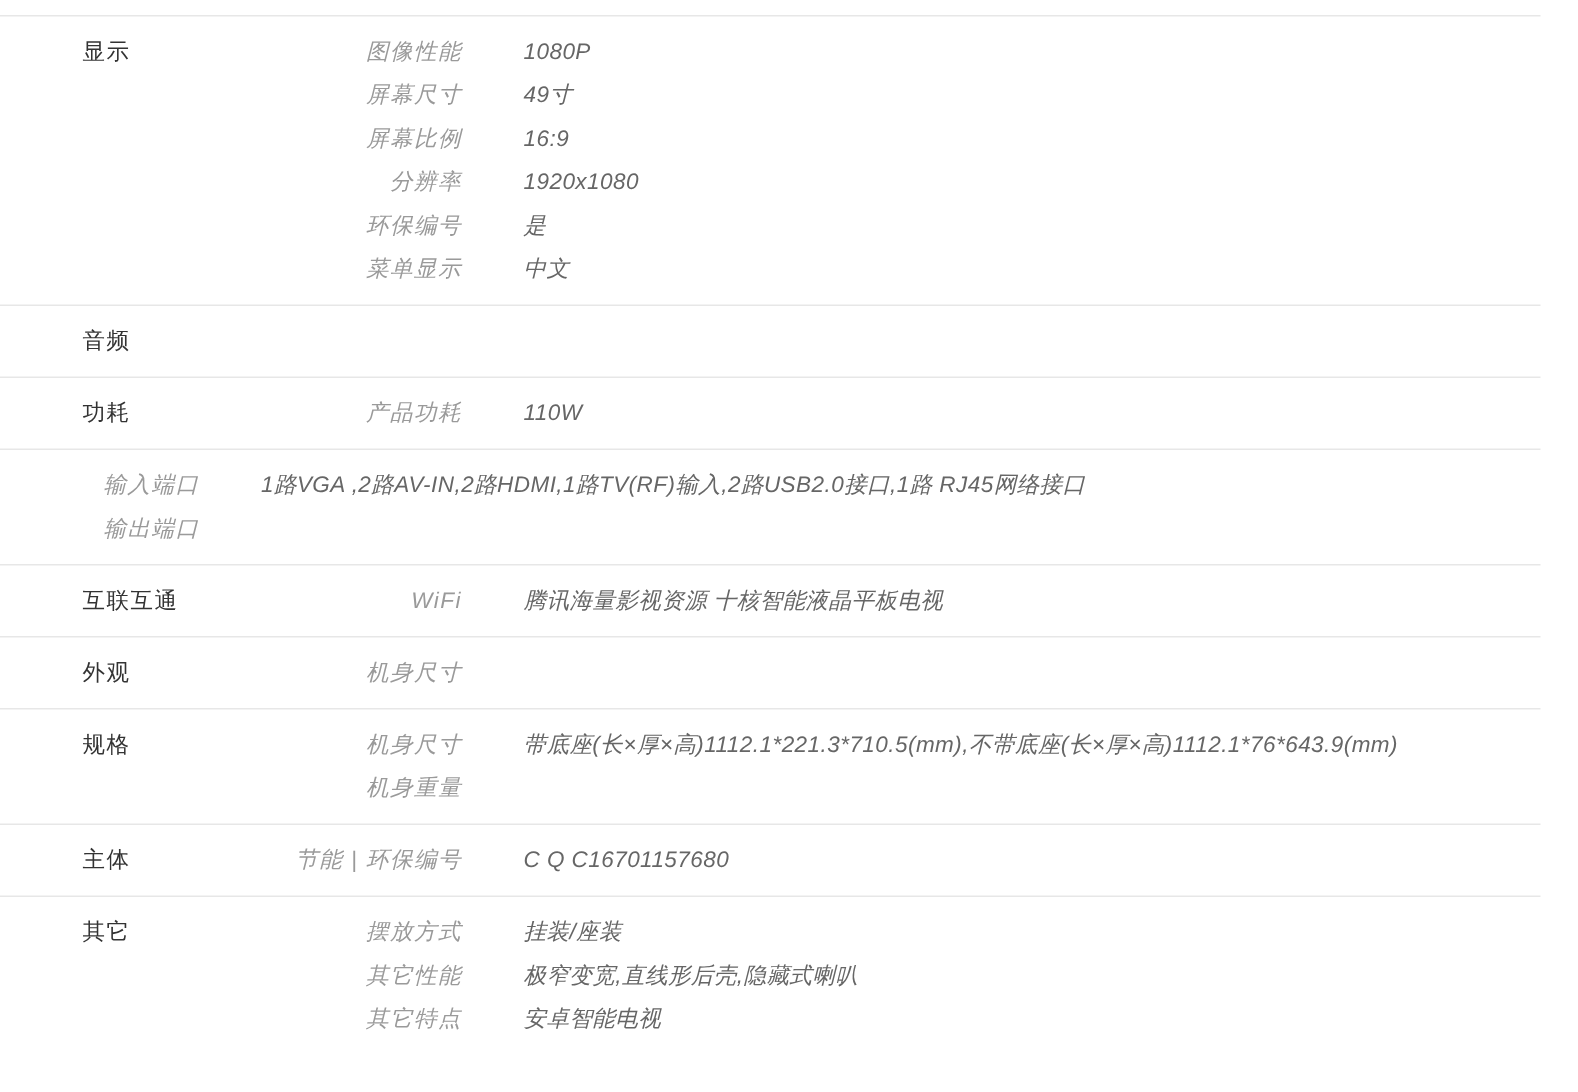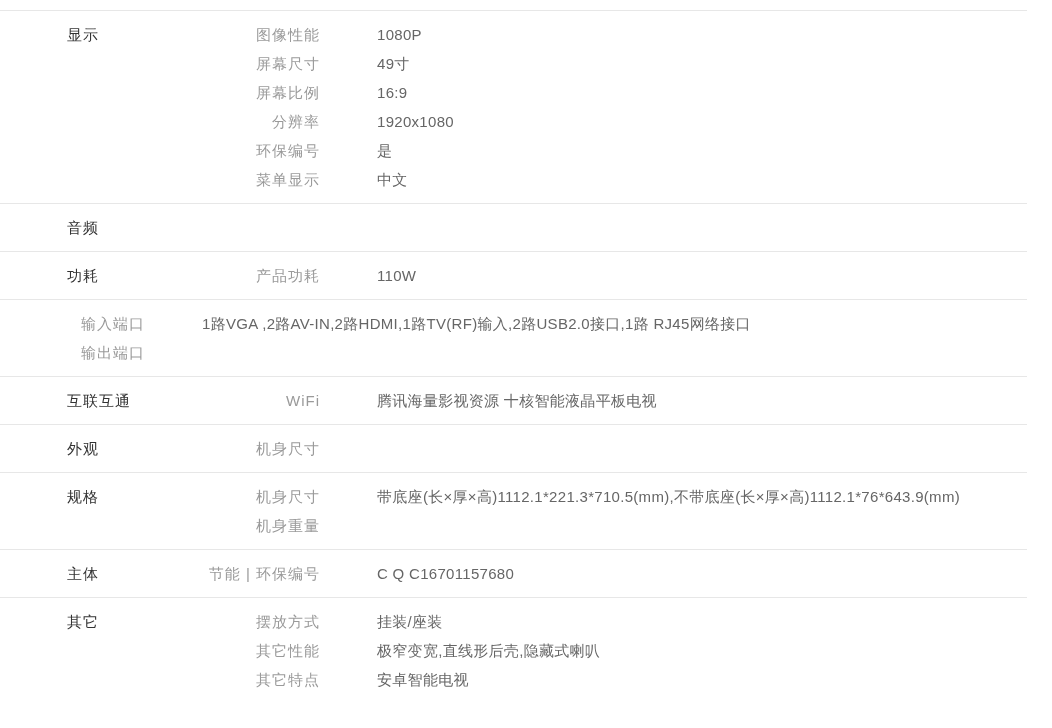--- a/index.html
+++ b/index.html
@@ -18,51 +18,52 @@
     font-size:15px;
   }
   .spec-table{
     width:1027px;
     margin-top:10px;
     border-top:1px solid var(--divider-color);
   }
   .spec-section{
     display:flex;
     align-items:flex-start;
-    padding:9px 12px;
+    padding:9px 0;
     border-bottom:1px solid var(--divider-color);
   }
   .spec-section:last-child{border-bottom:none;}
   .section-category{
     width:175px;
     flex-shrink:0;
     padding-left:55px;
     line-height:29px;
     color:var(--cat-color);
     letter-spacing:1px;
   }
   .section-rows{
     flex:1;
     min-width:0;
   }
   .spec-row{
     display:flex;
     align-items:flex-end;
+    font-style:italic;
   }
   .row-label{
     width:133px;
     flex-shrink:0;
     text-align:right;
     line-height:29px;
     color:var(--label-color);
     letter-spacing:1px;
     white-space:nowrap;
   }
   .row-value{
-    margin-left:57px;
+    margin-left:41px;
     flex:1;
     max-width:645px;
     line-height:29px;
     color:var(--value-color);
     white-space:pre-line;
     letter-spacing:0.3px;
   }
 </style>
 </head>
 <body>

